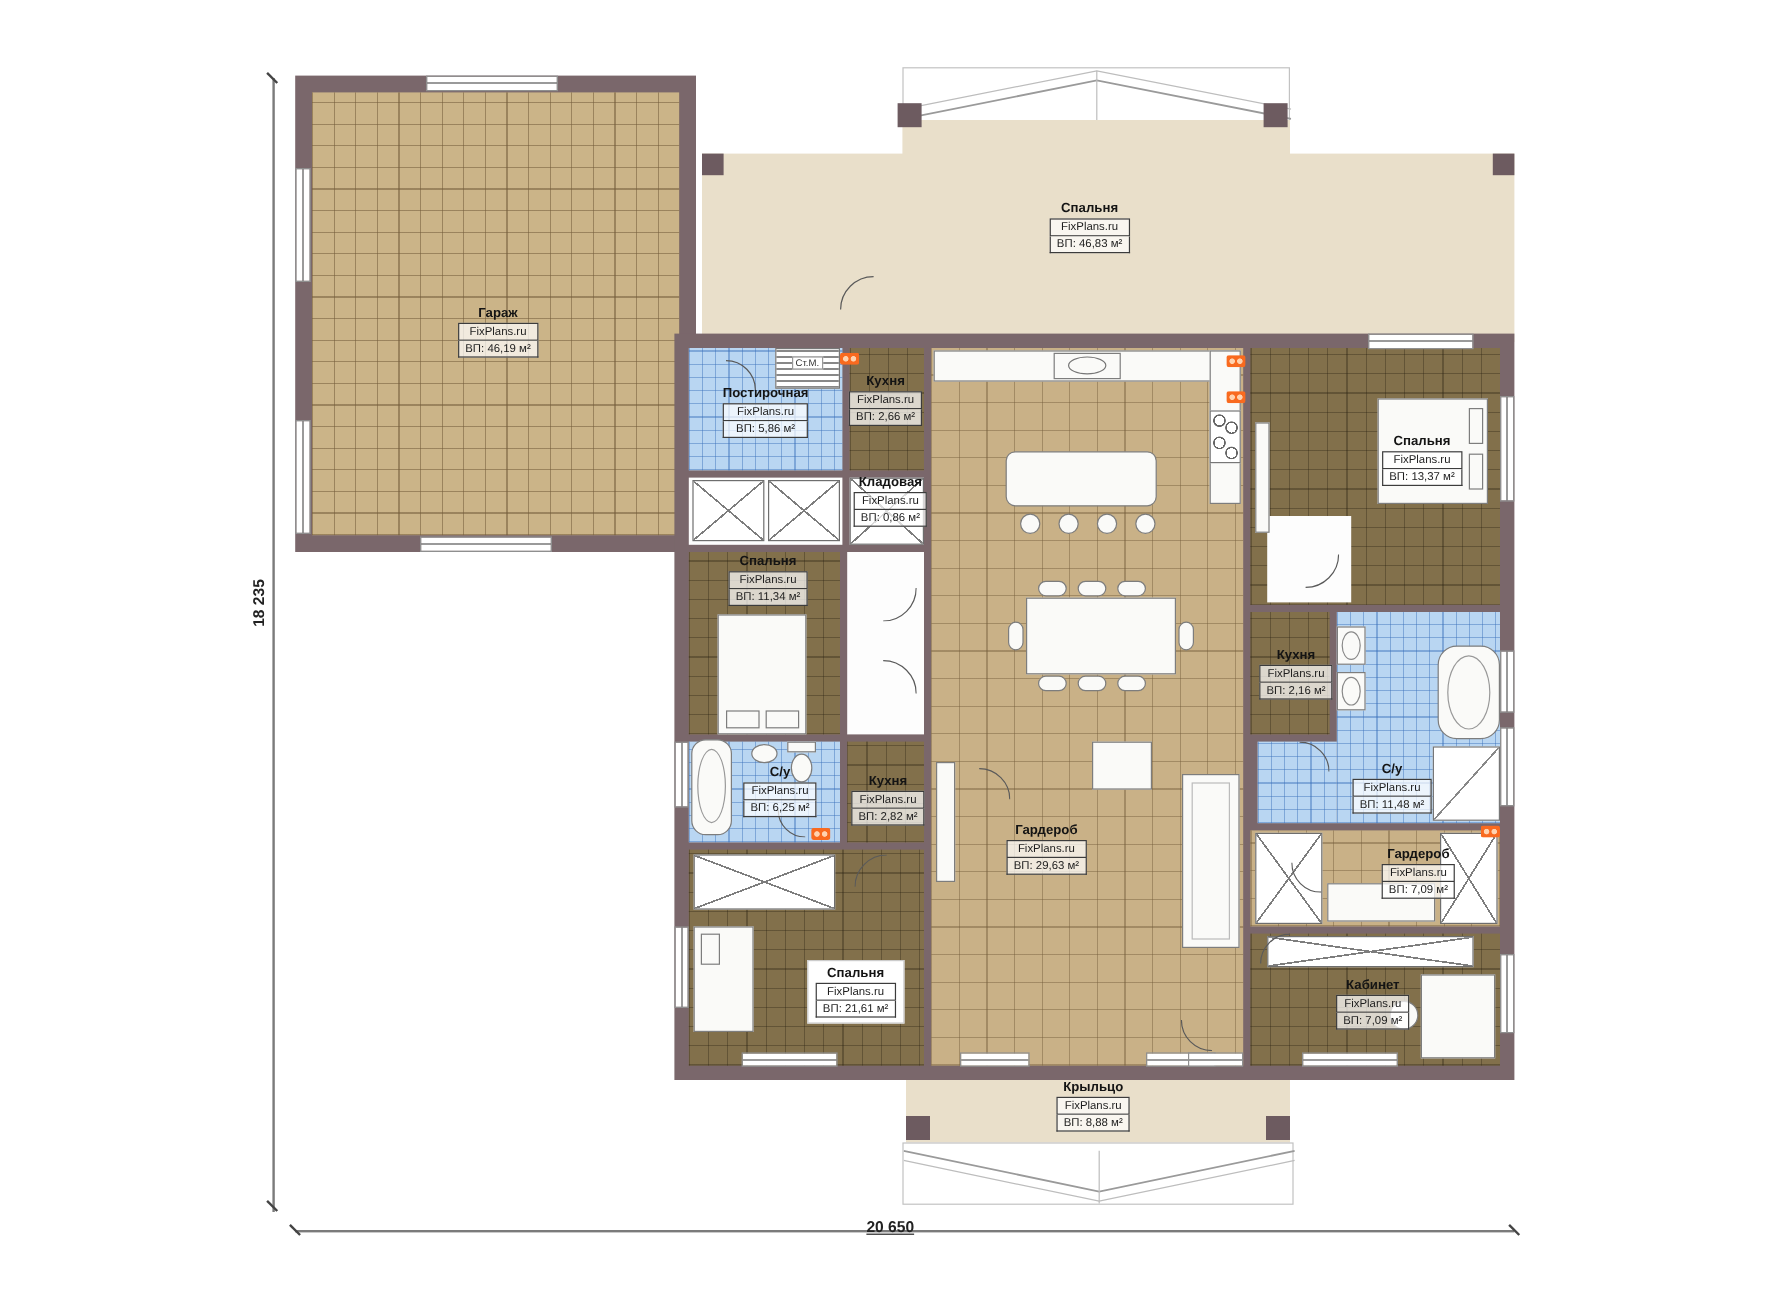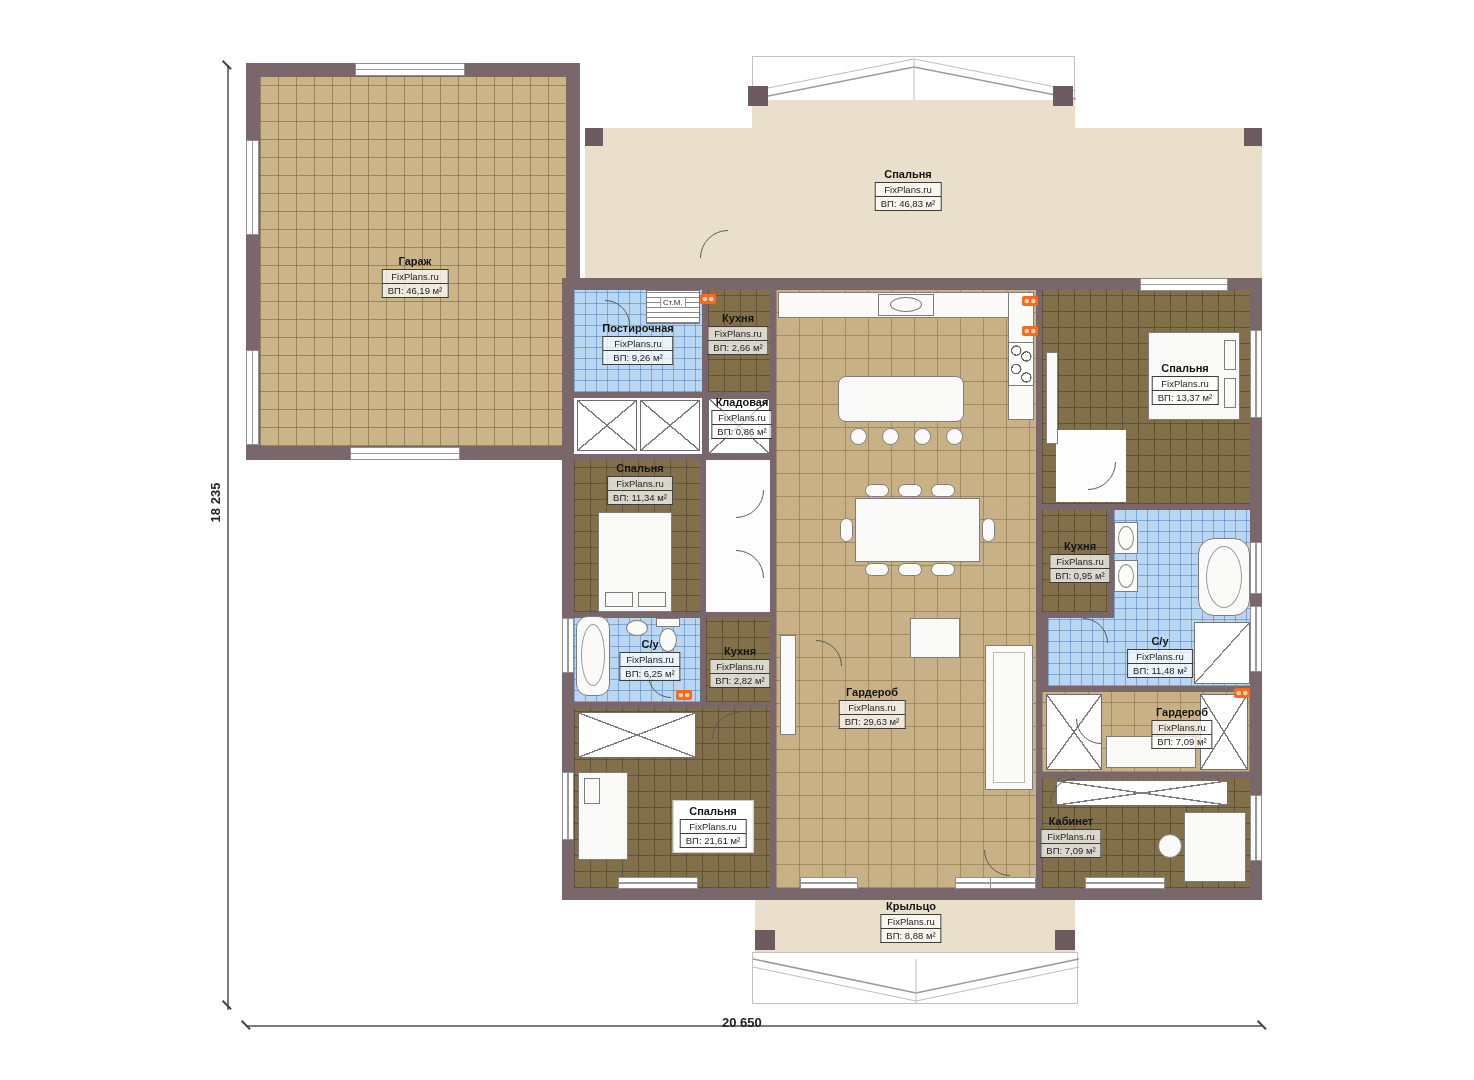--- a/index.html
+++ b/index.html
@@ -63,21 +63,21 @@
 <div id="plan">
 
   <div class="abs dim-line" style="left:227px;top:65px;width:1.5px;height:945px;"></div>
   <div class="tick" style="left:221px;top:64px;"></div>
   <div class="tick" style="left:221px;top:1004px;"></div>
   <div class="dim-label" style="left:196px;top:495px;transform:rotate(-90deg);transform-origin:center;">18 235</div>
 
   <div class="abs dim-line" style="left:246px;top:1025px;width:1016px;height:1.5px;"></div>
   <div class="tick" style="left:240px;top:1024px;"></div>
   <div class="tick" style="left:1256px;top:1024px;"></div>
-  <div class="dim-label" style="left:722px;top:1015px;">20 650</div>
+  <div class="dim-label" style="left:722px;top:1015px;text-decoration:underline;">20 650</div>
 
   <div class="abs" style="left:752px;top:56px;width:323px;height:46px;background:#fff;border:1px solid #c2c2c2;">
     <svg width="323" height="46">
       <polyline points="0,42 161,10 323,42" fill="none" stroke="#9a9a9a" stroke-width="1.5"></polyline>
       <polyline points="0,34 161,2 323,34" fill="none" stroke="#bdbdbd" stroke-width="1"></polyline>
       <line x1="161" y1="2" x2="161" y2="44" stroke="#bdbdbd" stroke-width="1"></line>
     </svg>
   </div>
   <div class="abs beige" style="left:752px;top:100px;width:323px;height:185px;"></div>
   <div class="abs beige" style="left:585px;top:128px;width:170px;height:157px;"></div>
@@ -236,21 +236,21 @@
 
   <div class="room-label" style="left:908px;top:168px;">
     <div class="rl-name">Спальня</div>
     <span class="rl-box">FixPlans.ru</span>
     <span class="rl-box">ВП: 46,83 м²</span>
   </div>
 
   <div class="room-label" style="left:638px;top:322px;">
     <div class="rl-name">Постирочная</div>
     <span class="rl-box">FixPlans.ru</span>
-    <span class="rl-box">ВП: 9,26 м²</span>
+    <span class="rl-box">ВП: 5,86 м²</span>
   </div>
 
   <div class="room-label" style="left:738px;top:312px;">
     <div class="rl-name">Кухня</div>
     <span class="rl-box">FixPlans.ru</span>
     <span class="rl-box">ВП: 2,66 м²</span>
   </div>
 
   <div class="room-label" style="left:742px;top:396px;">
     <div class="rl-name">Кладовая</div>
@@ -266,21 +266,21 @@
 
   <div class="room-label" style="left:1185px;top:362px;">
     <div class="rl-name">Спальня</div>
     <span class="rl-box">FixPlans.ru</span>
     <span class="rl-box">ВП: 13,37 м²</span>
   </div>
 
   <div class="room-label" style="left:1080px;top:540px;">
     <div class="rl-name">Кухня</div>
     <span class="rl-box">FixPlans.ru</span>
-    <span class="rl-box">ВП: 0,95 м²</span>
+    <span class="rl-box">ВП: 2,16 м²</span>
   </div>
 
   <div class="room-label" style="left:650px;top:638px;">
     <div class="rl-name">С/у</div>
     <span class="rl-box">FixPlans.ru</span>
     <span class="rl-box">ВП: 6,25 м²</span>
   </div>
 
   <div class="room-label" style="left:740px;top:645px;">
     <div class="rl-name">Кухня</div>
@@ -305,21 +305,21 @@
     <span class="rl-box">FixPlans.ru</span>
     <span class="rl-box">ВП: 7,09 м²</span>
   </div>
 
   <div class="room-label" style="left:713px;top:800px;background:#fff;padding:4px 6px;border:1px solid #ccc;">
     <div class="rl-name">Спальня</div>
     <span class="rl-box">FixPlans.ru</span>
     <span class="rl-box">ВП: 21,61 м²</span>
   </div>
 
-  <div class="room-label" style="left:1055px;top:815px;padding-left:32px;">
+  <div class="room-label" style="left:1128px;top:815px;padding-left:32px;">
     <div class="rl-name">Кабинет</div>
     <span class="rl-box">FixPlans.ru</span>
     <span class="rl-box">ВП: 7,09 м²</span>
   </div>
 
   <div class="room-label" style="left:911px;top:900px;">
     <div class="rl-name">Крыльцо</div>
     <span class="rl-box">FixPlans.ru</span>
     <span class="rl-box">ВП: 8,88 м²</span>
   </div>

